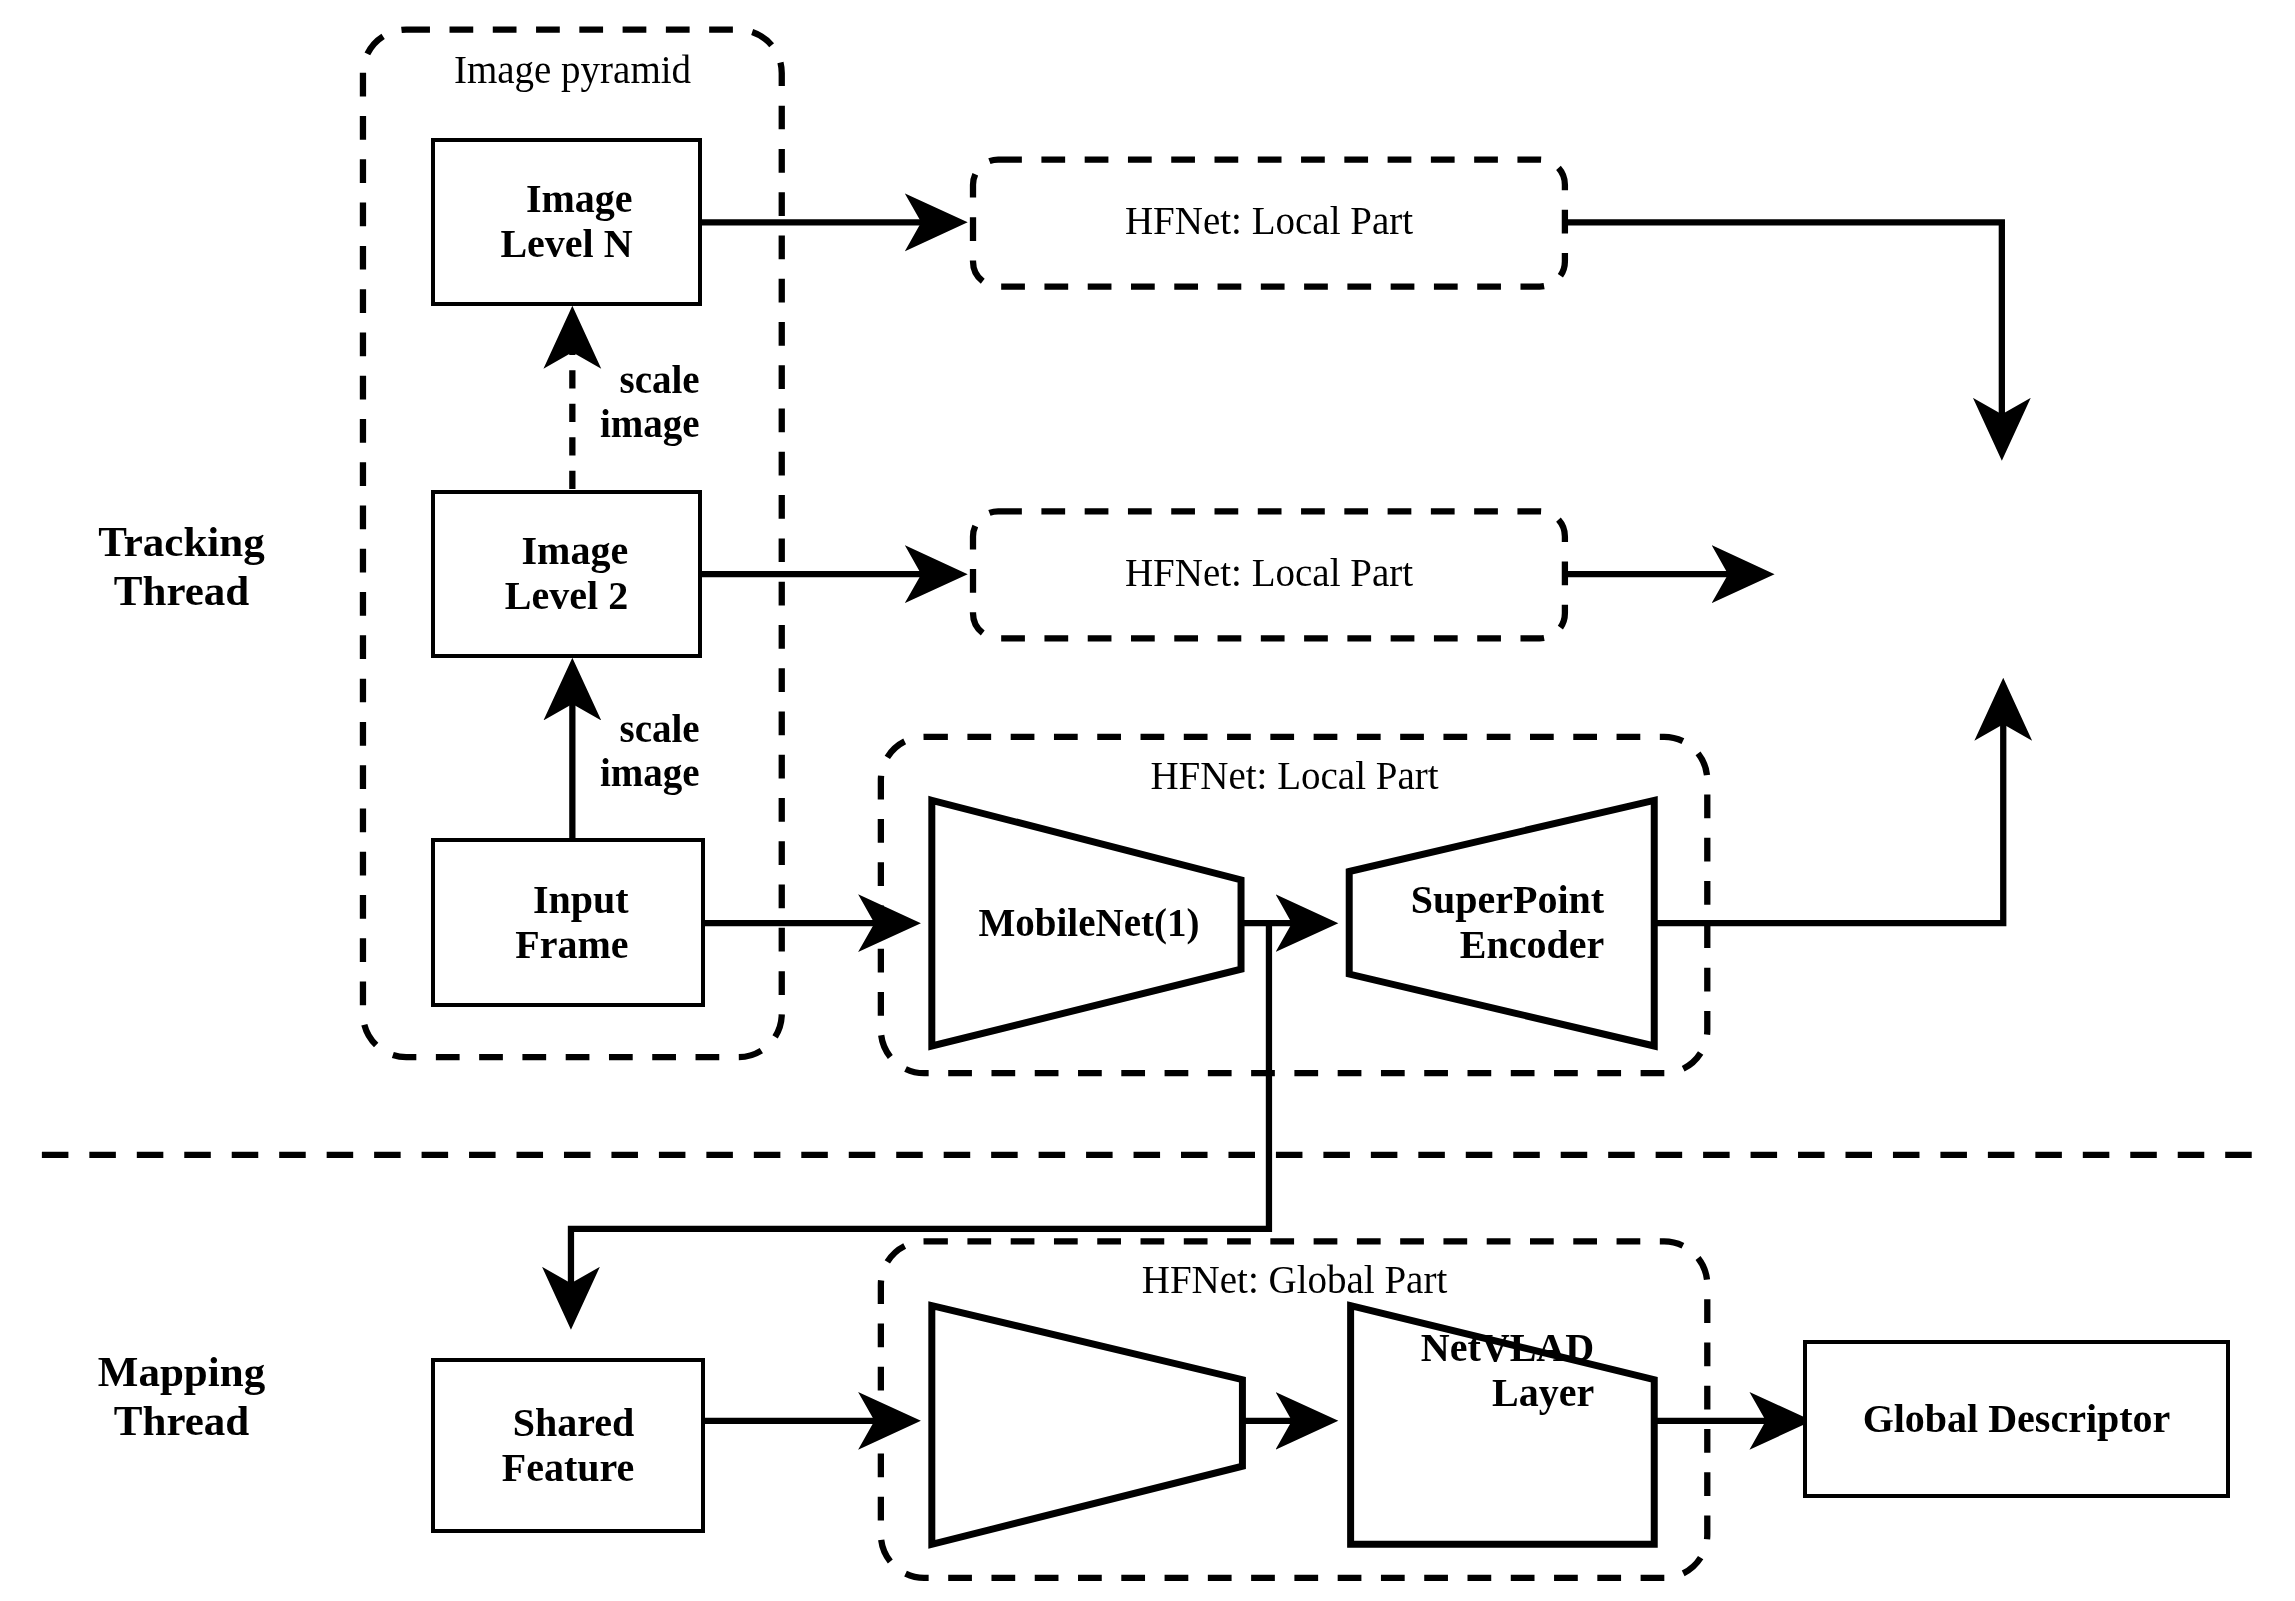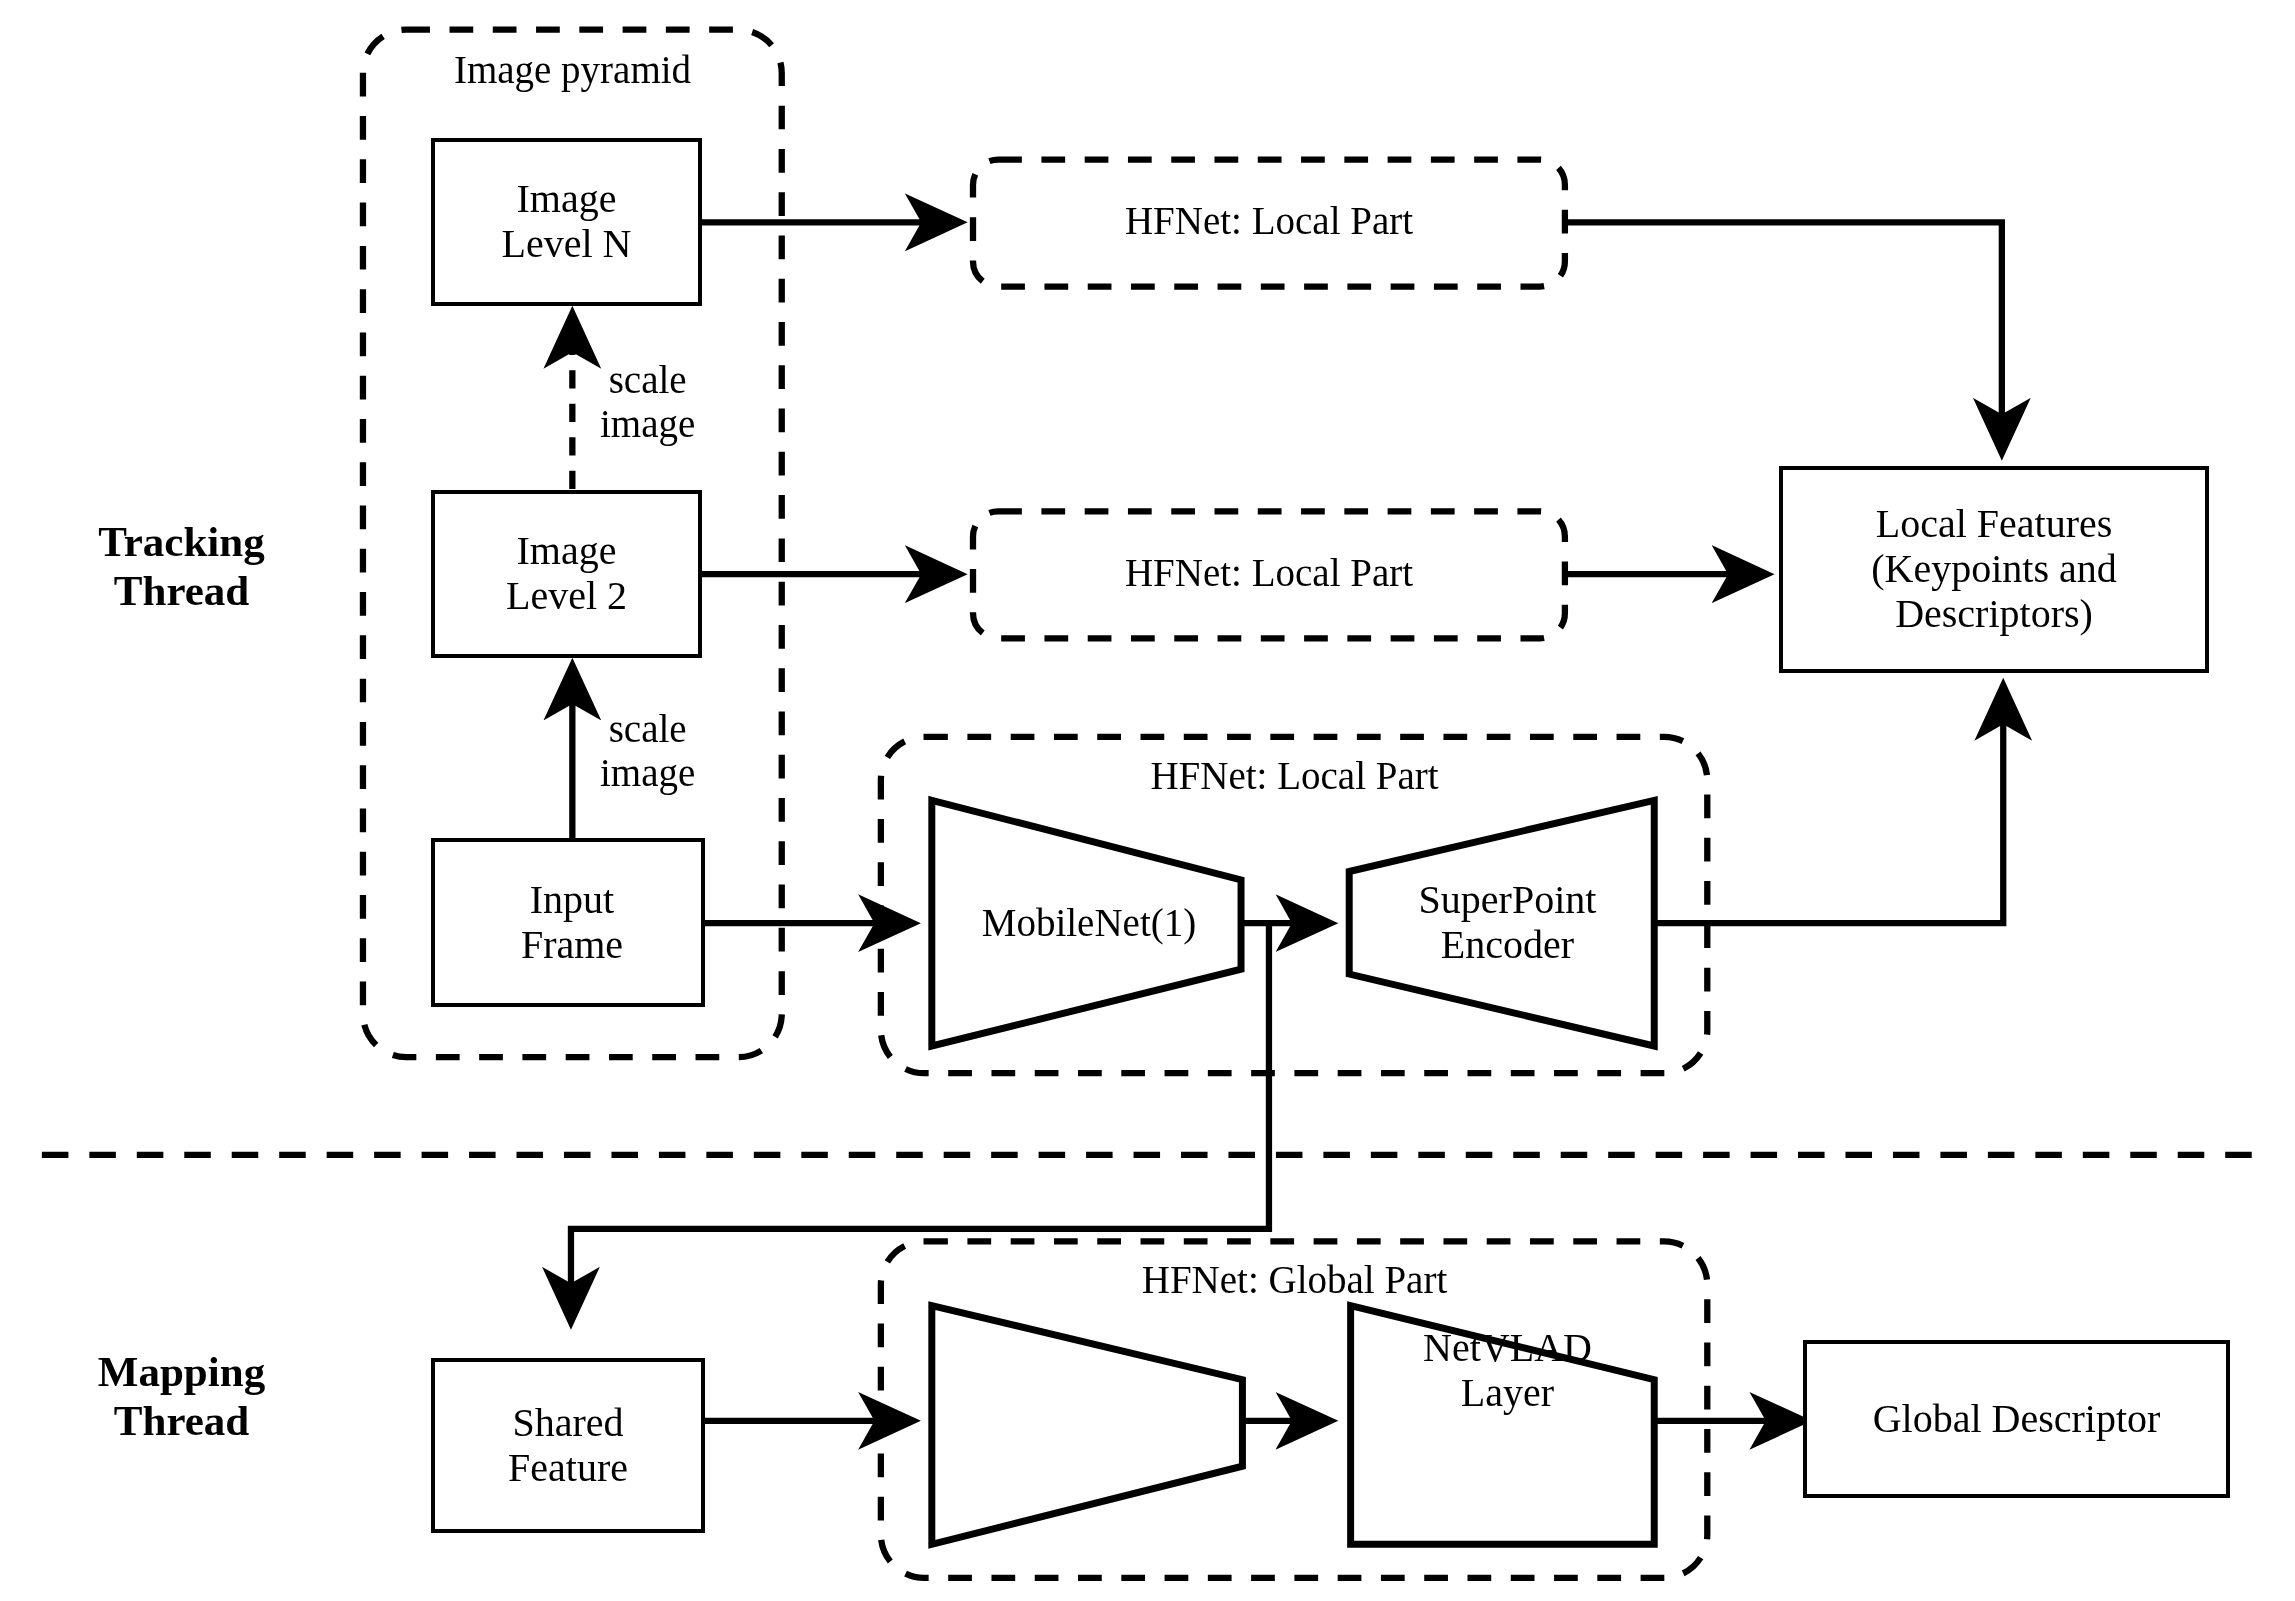--- a/index.html
+++ b/index.html
@@ -1,21 +1,21 @@
 <!DOCTYPE html>
 <html style="font-size:11.2px"><head>
 <meta charset="utf-8">
 <style>
   html,body{margin:0;padding:0;background:#ffffff;}
   body{width:2295px;height:1602px;position:relative;overflow:hidden;
        font-family:"Liberation Serif","DejaVu Serif",serif;color:#000;}
   #stage{position:absolute;inset:0;width:2295px;height:1596px;}
   svg.layer{position:absolute;left:0;top:0;width:2295px;height:1602px;overflow:visible;}
   .node{position:absolute;display:flex;align-items:center;justify-content:center;
-        text-align:center;line-height:1.12;}
+        text-align:right;line-height:1.12;font-weight:bold;}
   .solidbox{border:4.2px solid #000;background:#fff;box-sizing:border-box;}
   .txt{white-space:pre-line;}
   .f56{font-size:39px;}
   .f58{font-size:40px;}
   .thread-label{position:absolute;font-weight:bold;text-align:center;line-height:1.15;
                 font-size:43px;white-space:pre-line;}
   .grouplabel{position:absolute;text-align:center;font-size:39px;white-space:nowrap;}
 </style>
 </head>
 <body>
@@ -94,23 +94,20 @@
 
   <div class="node solidbox txt f58" style="left:431px;top:138px;width:271px;height:168px;">Image
 Level N</div>
 
   <div class="node solidbox txt f58" style="left:431px;top:490px;width:271px;height:168px;">Image
 Level 2</div>
 
   <div class="node solidbox txt f58" style="left:431px;top:838px;width:274px;height:169px;padding-left:8px;">Input
 Frame</div>
 
-  <div class="node solidbox txt f58" style="left:1779px;top:466px;width:430px;height:207px;">Local Features
-(Keypoints and
-Descriptors)</div>
 
   <div class="node solidbox txt f58" style="left:431px;top:1335px;width:274px;height:175px;margin-top:23px;">Shared
 Feature</div>
 
   <div class="node solidbox txt f58" style="left:1803px;top:1340px;width:427px;height:158px;">Global Descriptor</div>
 
   <div class="node txt f56" style="left:932px;top:881px;width:314px;height:84px;">MobileNet(1)</div>
 
   <div class="node txt f58" style="left:1361px;top:835px;width:293px;height:175px;">SuperPoint
 Encoder</div>

